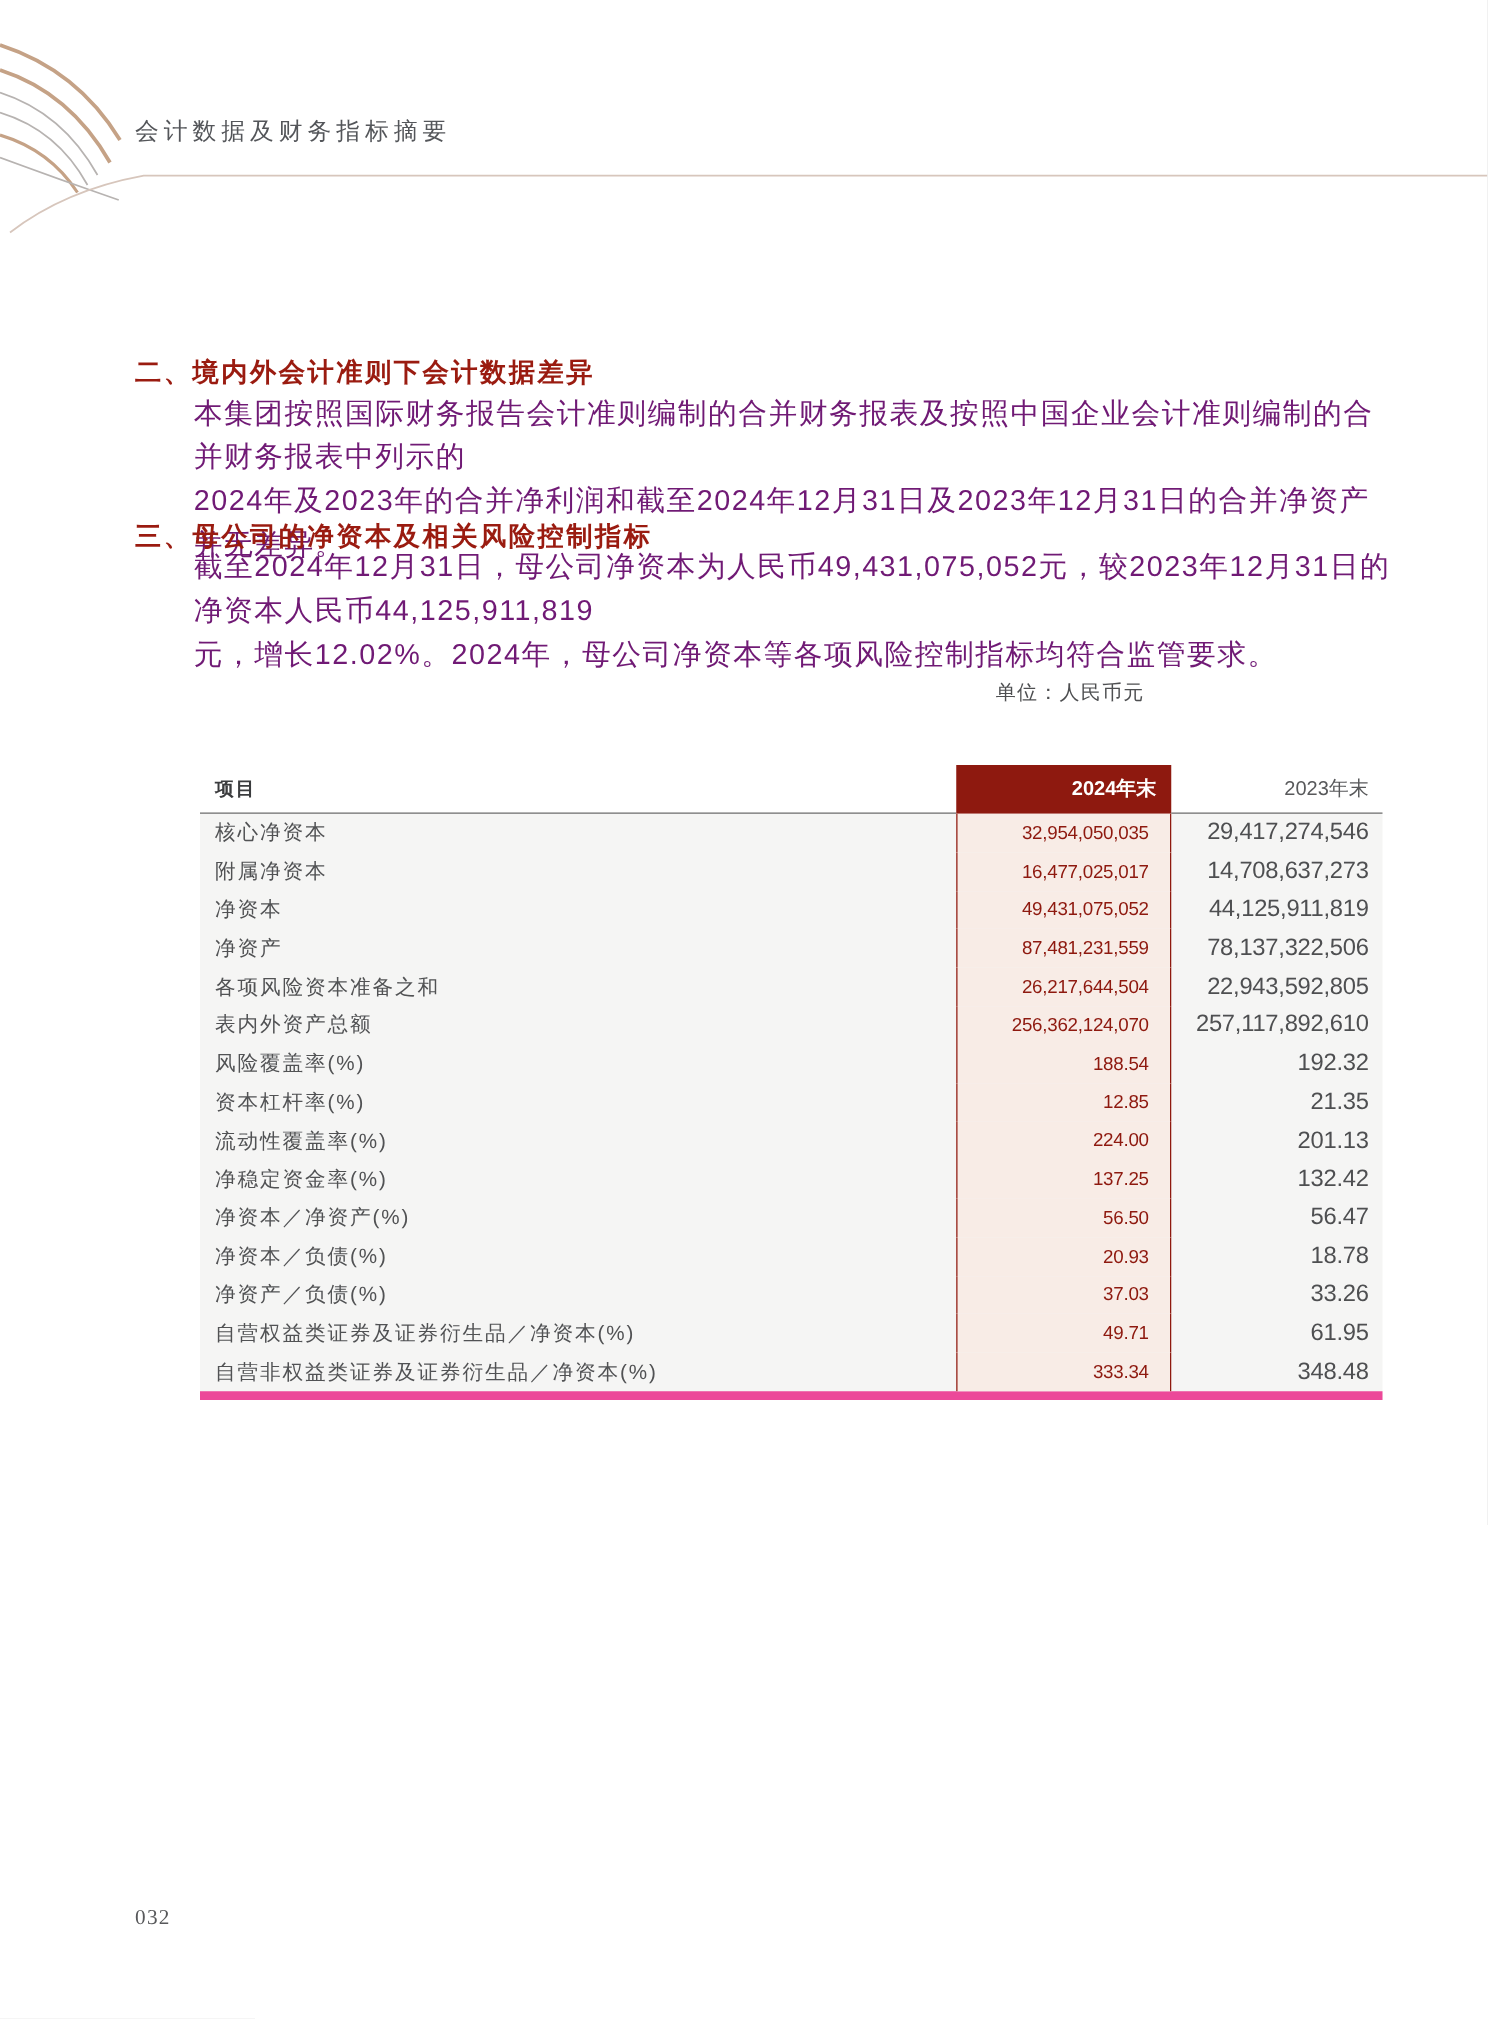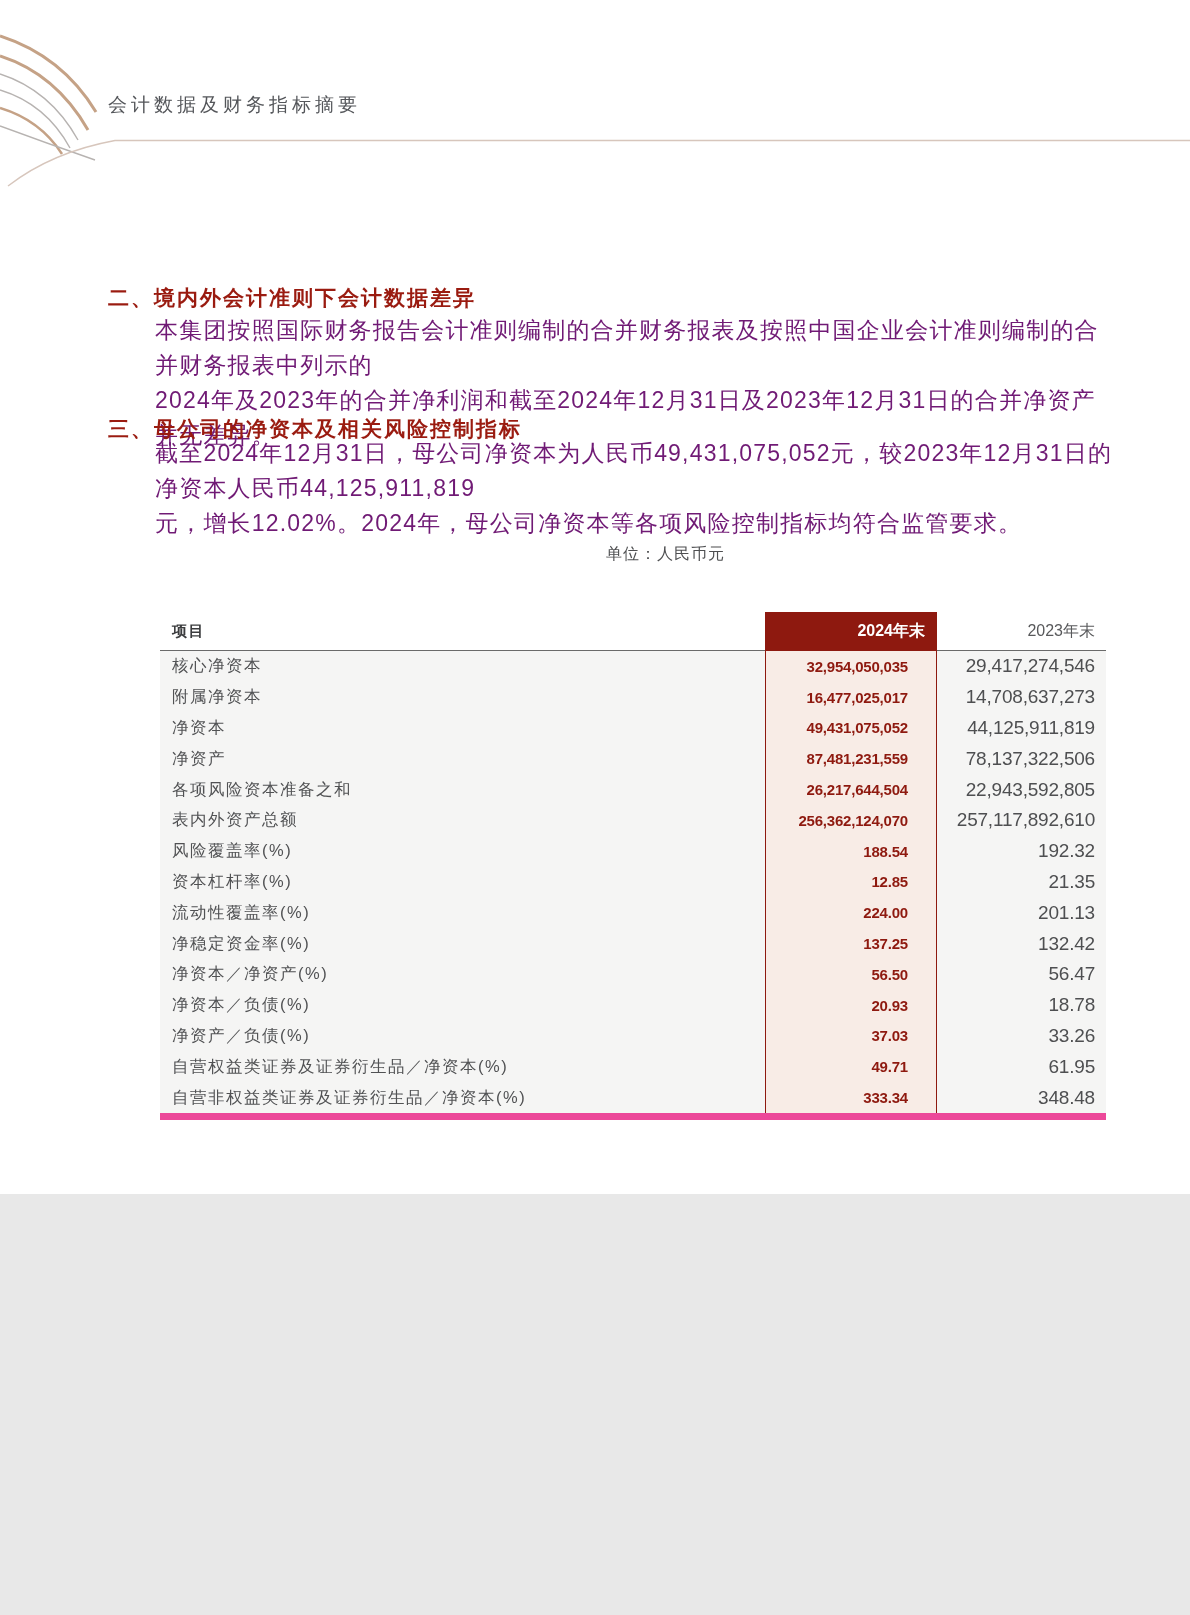--- a/index.html
+++ b/index.html
@@ -5,21 +5,21 @@
   :root{
     --accent:#8e190f;
     --accent-text:#9a1b10;
     --col2024-bg:#f8ece6;
     --body-bg:#f5f5f4;
     --gray-text:#515254;
     --line-tan:#d7c6bc;
   }
   html,body{margin:0;padding:0;background:#e8e8e8;}
   .page{
-    position:relative;width:1190px;height:1194px;margin:0 auto;
+    position:relative;width:1190px;height:1615px;margin:0 auto;
     background:#ffffff;overflow:hidden;
     font-family:"Liberation Sans",sans-serif;color:#4e4f51;
   }
   .deco-svg{position:absolute;left:0;top:0;}
   .doc-title{
     position:absolute;left:108px;top:92px;
     font-family:"Liberation Serif",serif;font-size:19px;letter-spacing:4px;
     color:#54565a;
   }
   .section-heading{
@@ -29,21 +29,21 @@
   .heading-2{top:284px;}
   .heading-3{top:415px;}
   .para{
     position:absolute;left:155px;width:960px;
     font-size:23px;letter-spacing:1.2px;line-height:35px;color:#701a75;
   }
   .para-1{top:313px;}
   .para-2{top:436px;}
   .unit-note{
     position:absolute;left:606px;top:544px;width:500px;
-    text-align:left;font-size:16px;letter-spacing:1px;color:#4e4f51;
+    text-align:center;font-size:16px;letter-spacing:1px;color:#4e4f51;
   }
   
   .fin-table{position:absolute;left:160px;top:612px;width:946px;text-align:right;}
   .thead{display:grid;grid-template-columns:605px 172px 169px;height:39px;}
   .th{display:flex;align-items:center;}
   .th-item{
     padding-left:12px;font-size:15px;font-weight:bold;color:#3b3c3e;
     letter-spacing:1.5px;border-bottom:1px solid #6a6a6a;
   }
   .th-2024{
@@ -57,22 +57,22 @@
   .tbody{background:var(--body-bg);border-bottom:7px solid #ec4899;}
   .trow{display:grid;grid-template-columns:605px 172px 169px;height:30.8px;}
   .td{display:flex;align-items:center;box-sizing:border-box;}
   .td-label{
     padding-left:12px;font-size:16.5px;letter-spacing:1.5px;color:var(--gray-text);
     white-space:nowrap;overflow:hidden;
   }
   .td-2024{
     background:var(--col2024-bg);
     border-left:1px solid var(--accent);border-right:1px solid var(--accent);
-    justify-content:flex-end;padding-right:28px;
-    font-size:15px;font-weight:bold;color:var(--accent);letter-spacing:-0.2px;
+    justify-content:flex-end;padding-right:17px;
+    font-size:15px;font-weight:normal;color:var(--accent);letter-spacing:-0.2px;
   }
   .td-2023{
     justify-content:flex-end;padding-right:11px;
     font-size:19px;color:#4e4f51;letter-spacing:-0.2px;
   }
   .page-number{
     position:absolute;left:108px;top:1524px;
     font-family:"Liberation Serif",serif;font-size:17px;color:#58595b;letter-spacing:1px;
   }
 </style>

